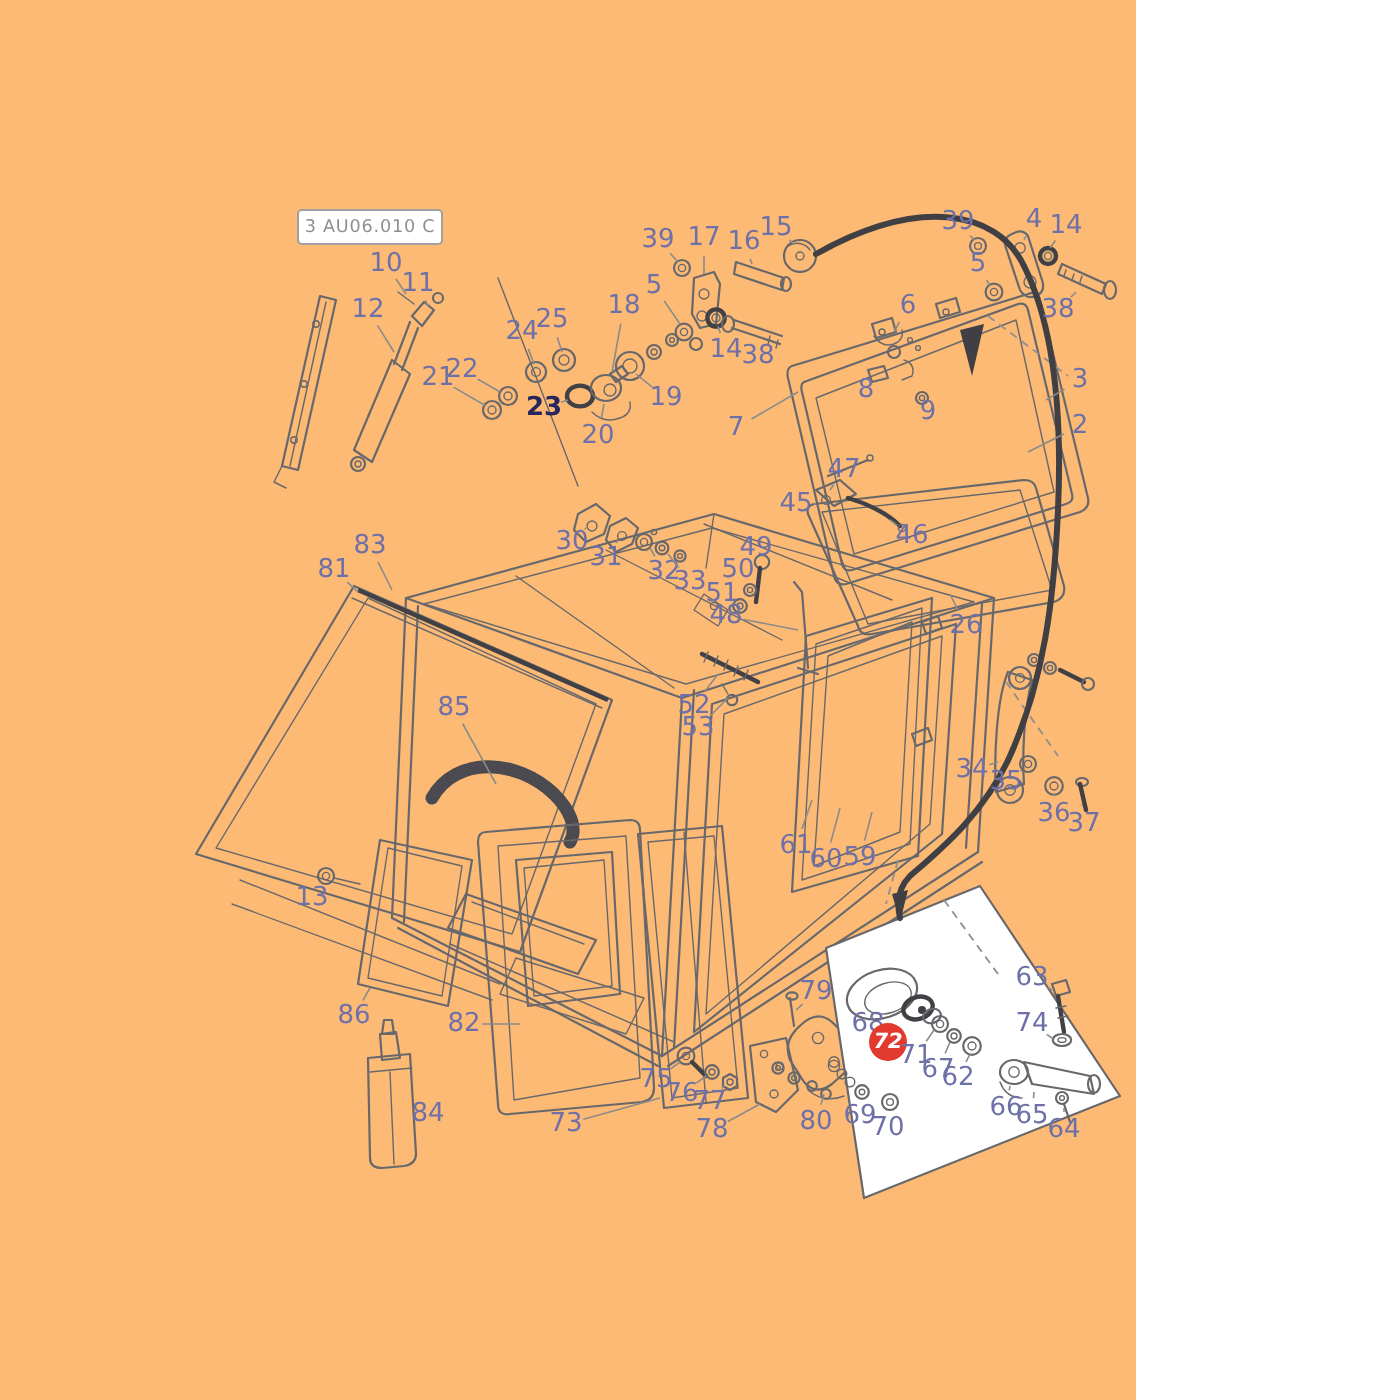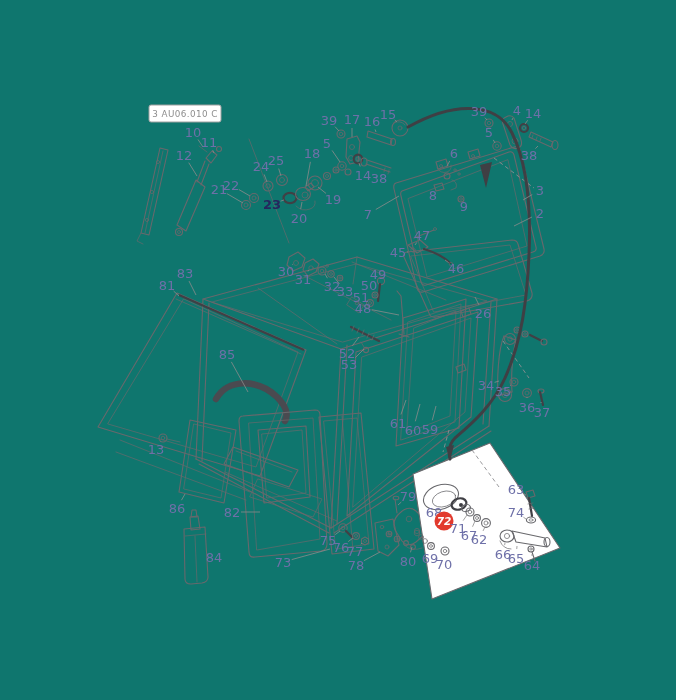--- a/index.html
+++ b/index.html
@@ -1,16 +1,16 @@
 <!DOCTYPE html>
 <html><head>
 <meta charset="utf-8">
 <style>
   html,body{margin:0;padding:0;background:#ffffff;}
-  .stage{position:relative;width:676px;height:700px;background:#0f766e;overflow:hidden;
+  .stage{position:relative;width:568px;height:700px;background:#fdba74;overflow:hidden;
          font-family:"DejaVu Sans",sans-serif;}
   svg{display:block}
   .ln{fill:none;stroke:#68686c;stroke-width:1.1;stroke-linecap:round;stroke-linejoin:round}
   .tn{stroke-width:.7}
   .bd{stroke:#404045;stroke-width:2.2}
   .sw{stroke:#3f3f44;stroke-width:3;fill:none;stroke-linecap:round}
   .dsh{stroke:#8f8f92;stroke-width:.9;stroke-dasharray:4 3;fill:none}
   .fd{fill:#3f3f44;stroke:none}
   .panel{fill:#ffffff;stroke:#68686c;stroke-width:1.1;stroke-linejoin:round}
   text.callout{font-family:"DejaVu Sans",sans-serif;font-size:13px;text-anchor:middle;

